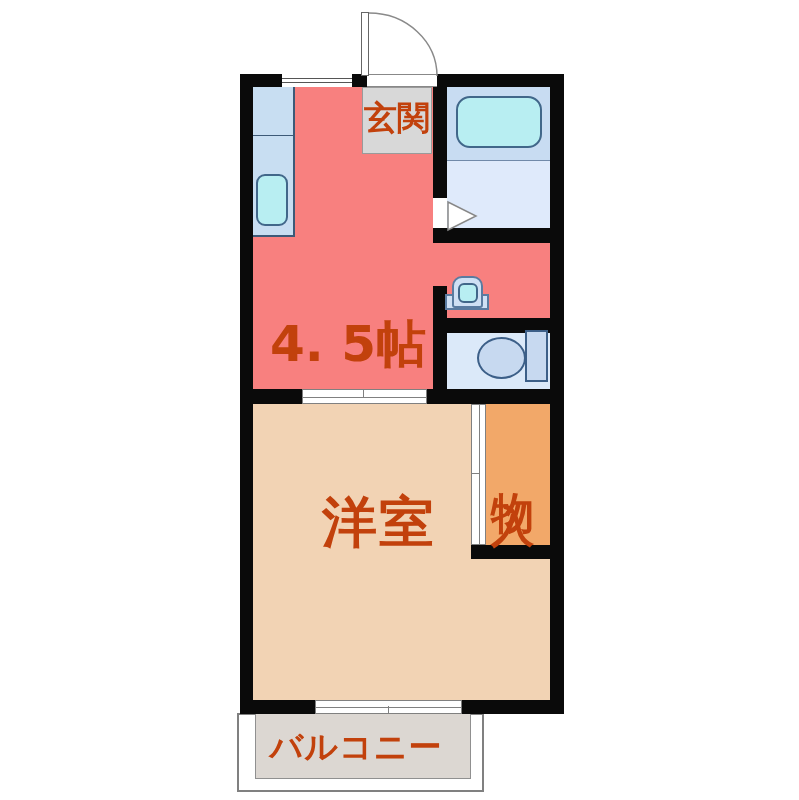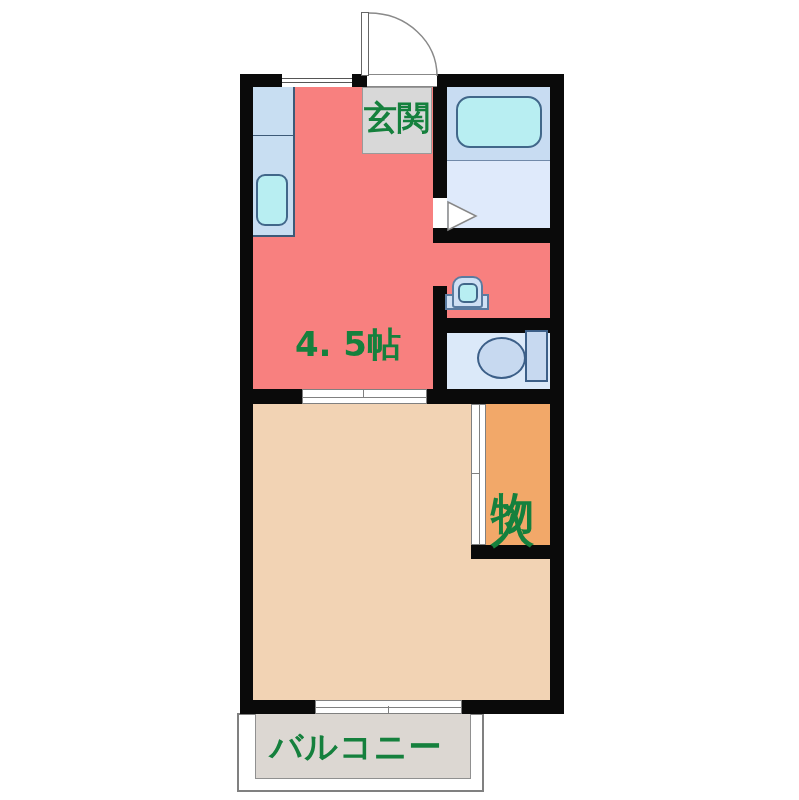--- a/index.html
+++ b/index.html
@@ -44,24 +44,24 @@
   .tick-h{position:absolute;height:1px;background:#808080;}
   .door-dkwest{left:302px;top:389px;width:125px;height:15px;}
   .door-balcony{left:315px;top:700px;width:147px;height:14px;}
   .door-closet{left:471px;top:404px;width:15px;height:141px;}
   
   .door-leaf{left:361px;top:12px;width:8px;height:64px;background:#ffffff;border:1.5px solid #666;}
   
   .balcony-frame{left:237px;top:713px;width:247px;height:79px;background:#ffffff;border:2px solid #808080;}
   .balcony-deck{left:255px;top:713px;width:216px;height:66px;background:#dcd7d2;border:1px solid #909090;border-top:none;}
   
-  .lbl{position:absolute;transform:translate(-50%,-50%);color:#15803d;font-weight:700;white-space:nowrap;line-height:1;}
+  .lbl{position:absolute;transform:translate(-50%,-50%);color:#c2410c;font-weight:700;white-space:nowrap;line-height:1;}
   .lbl-genkan{left:397px;top:117px;font-size:33px;}
   .lbl-dk{left:336px;top:271px;font-size:57px;letter-spacing:2px;}
-  .lbl-dksize{left:348px;top:344px;font-size:34px;}
+  .lbl-dksize{left:348px;top:344px;font-size:50px;}
   .lbl-west{left:379px;top:522px;font-size:55px;letter-spacing:2px;}
   .lbl-westsize{left:368px;top:592px;font-size:53px;}
   .lbl-closet{left:513px;top:468px;font-size:43px;writing-mode:vertical-rl;text-orientation:upright;letter-spacing:10px;transform:translate(-50%,-50%);}
   .lbl-balcony{left:356px;top:746px;font-size:33px;letter-spacing:1px;}
   svg{position:absolute;overflow:visible;}
 </style>
 </head>
 <body>
 
 <div id="canvas">
@@ -125,16 +125,17 @@
 
   <div class="room toilet-bowl" style="background-color: rgb(199, 217, 240);"></div>
   <div class="room toilet-tank" style="background-color: rgb(199, 217, 240);"></div>
 
   <div class="abs basin-base"></div>
   <div class="abs basin-dome"></div>
   <div class="abs basin-cyan" style="background-color: rgb(184, 238, 242);"></div>
 
   <div class="lbl lbl-genkan">玄関</div>
   <div class="lbl lbl-dksize">4. 5帖</div>
+  <div class="lbl lbl-west">洋室</div>
   <div class="lbl lbl-closet">物入</div>
   <div class="lbl lbl-balcony">バルコニー</div>
 
 </div>
 
 </body></html>

